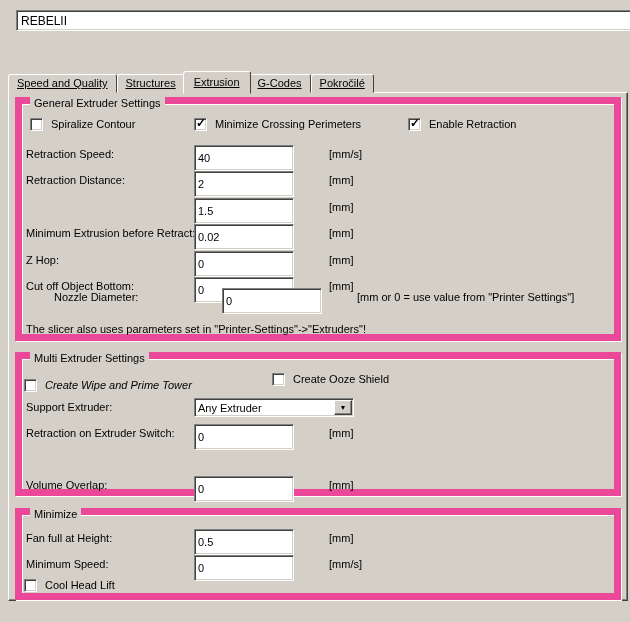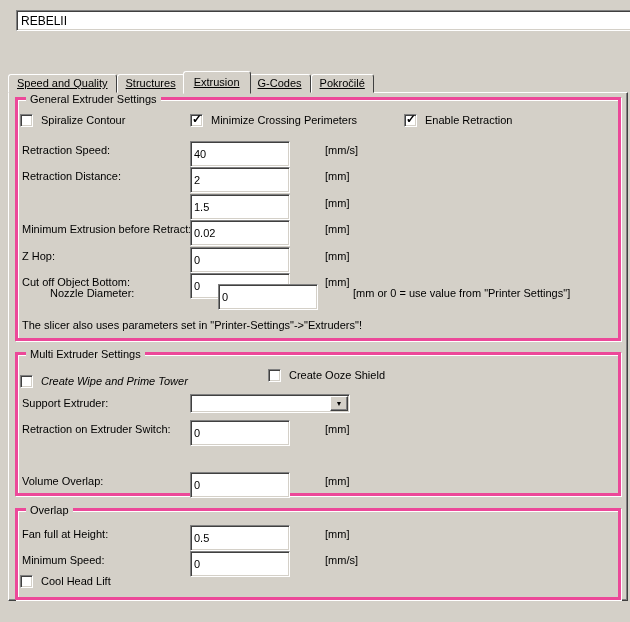--- a/index.html
+++ b/index.html
@@ -44,21 +44,21 @@
   #tab-panel {
     position:absolute; left:8px; top:92px; width:620px; height:509px;
     box-sizing:border-box; background:#d4d0c8;
     border:1px solid;
     border-color:#ffffff #404040 #404040 #ffffff;
     box-shadow: inset -1px -1px 0 #808080;
     z-index:2;
   }
   .group {
     position:absolute; left:6px; width:606px; box-sizing:border-box;
-    border:3px solid #ec4899;
+    border:7px solid #ec4899;
     box-shadow: 1px 1px 0 #ffffff, inset 1px 1px 0 #ffffff;
   }
   .group-title {
     position:absolute; top:-8px; left:8px;
     background:#d4d0c8; padding:0 4px; line-height:14px;
   }
   .row { position:absolute; left:4px; right:4px; height:19px; }
   .row .lbl { position:absolute; left:0; top:2px; line-height:15px; }
   .field {
     position:absolute; left:168px; top:0; width:100px; height:26px;
@@ -110,21 +110,21 @@
   <div class="tab active">Extrusion</div>
   <div class="tab">G-Codes</div>
   <div class="tab">Pokročilé</div>
 </div>
 
 <div id="tab-panel">
 
   <div class="group" style="top:4px; height:244px;">
     <div class="group-title">General Extruder Settings</div>
 
-    <div class="cb-wrap" style="left:2px; top:13px;align-items:center;">
+    <div class="cb-wrap" style="left:8px; top:13px;align-items:center;">
       <span class="checkbox"></span>
       <span class="cb-label">Spiralize Contour</span>
     </div>
     <div class="cb-wrap" style="left:172px; top:13px;">
       <span class="checkbox checked"></span>
       <span class="cb-label">Minimize Crossing Perimeters</span>
     </div>
     <div class="cb-wrap" style="left:386px; top:13px;">
       <span class="checkbox checked"></span>
       <span class="cb-label">Enable Retraction</span>
@@ -176,38 +176,39 @@
       <span class="cb-label">Create Wipe and Prime Tower</span>
     </div>
     <div class="cb-wrap" style="left:250px; top:13px;">
       <span class="checkbox"></span>
       <span class="cb-label">Create Ooze Shield</span>
     </div>
 
     <div class="row" style="top:39px;">
       <span class="lbl">Support Extruder:</span>
       <div class="combo sunken">
+        <span class="combo-text">Any Extruder</span>
         <span class="combo-btn">▼</span>
       </div>
     </div>
 
     <div class="row" style="top:65px;">
       <span class="lbl">Retraction on Extruder Switch:</span>
       <input class="field sunken" value="0" style="">
       <span class="unit">[mm]</span>
     </div>
     <div class="row" style="top:117px;">
       <span class="lbl">Volume Overlap:</span>
       <input class="field sunken" value="0" style="">
       <span class="unit">[mm]</span>
     </div>
   </div>
 
   <div class="group" style="top:415px; height:92px;">
-    <div class="group-title">Overlap</div>
+    <div class="group-title">Minimize</div>
 
     <div class="row" style="top:14px;">
       <span class="lbl">Fan full at Height:</span>
       <input class="field sunken" value="0.5" style="">
       <span class="unit">[mm]</span>
     </div>
     <div class="row" style="top:40px;">
       <span class="lbl">Minimum Speed:</span>
       <input class="field sunken" value="0" style="">
       <span class="unit">[mm/s]</span>

